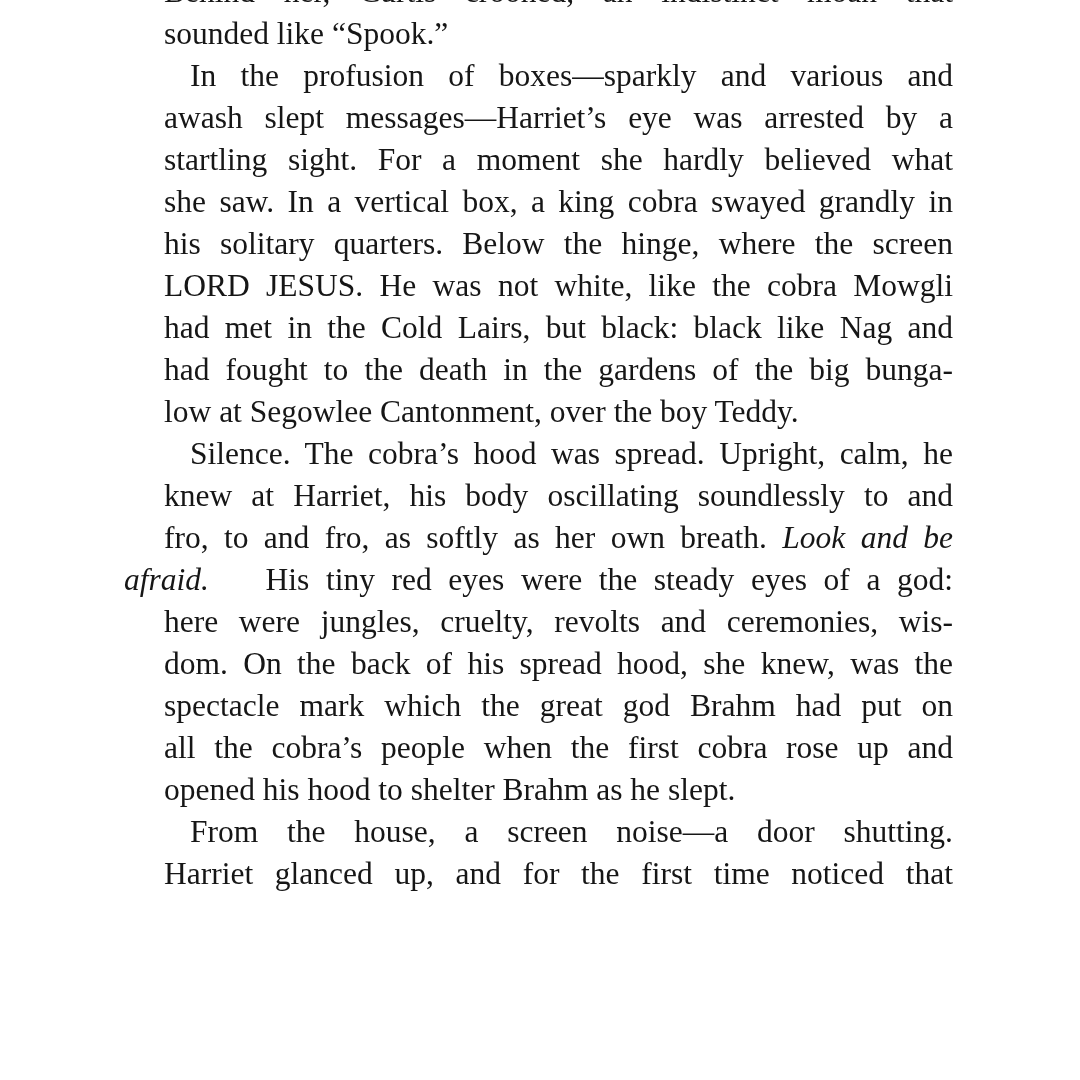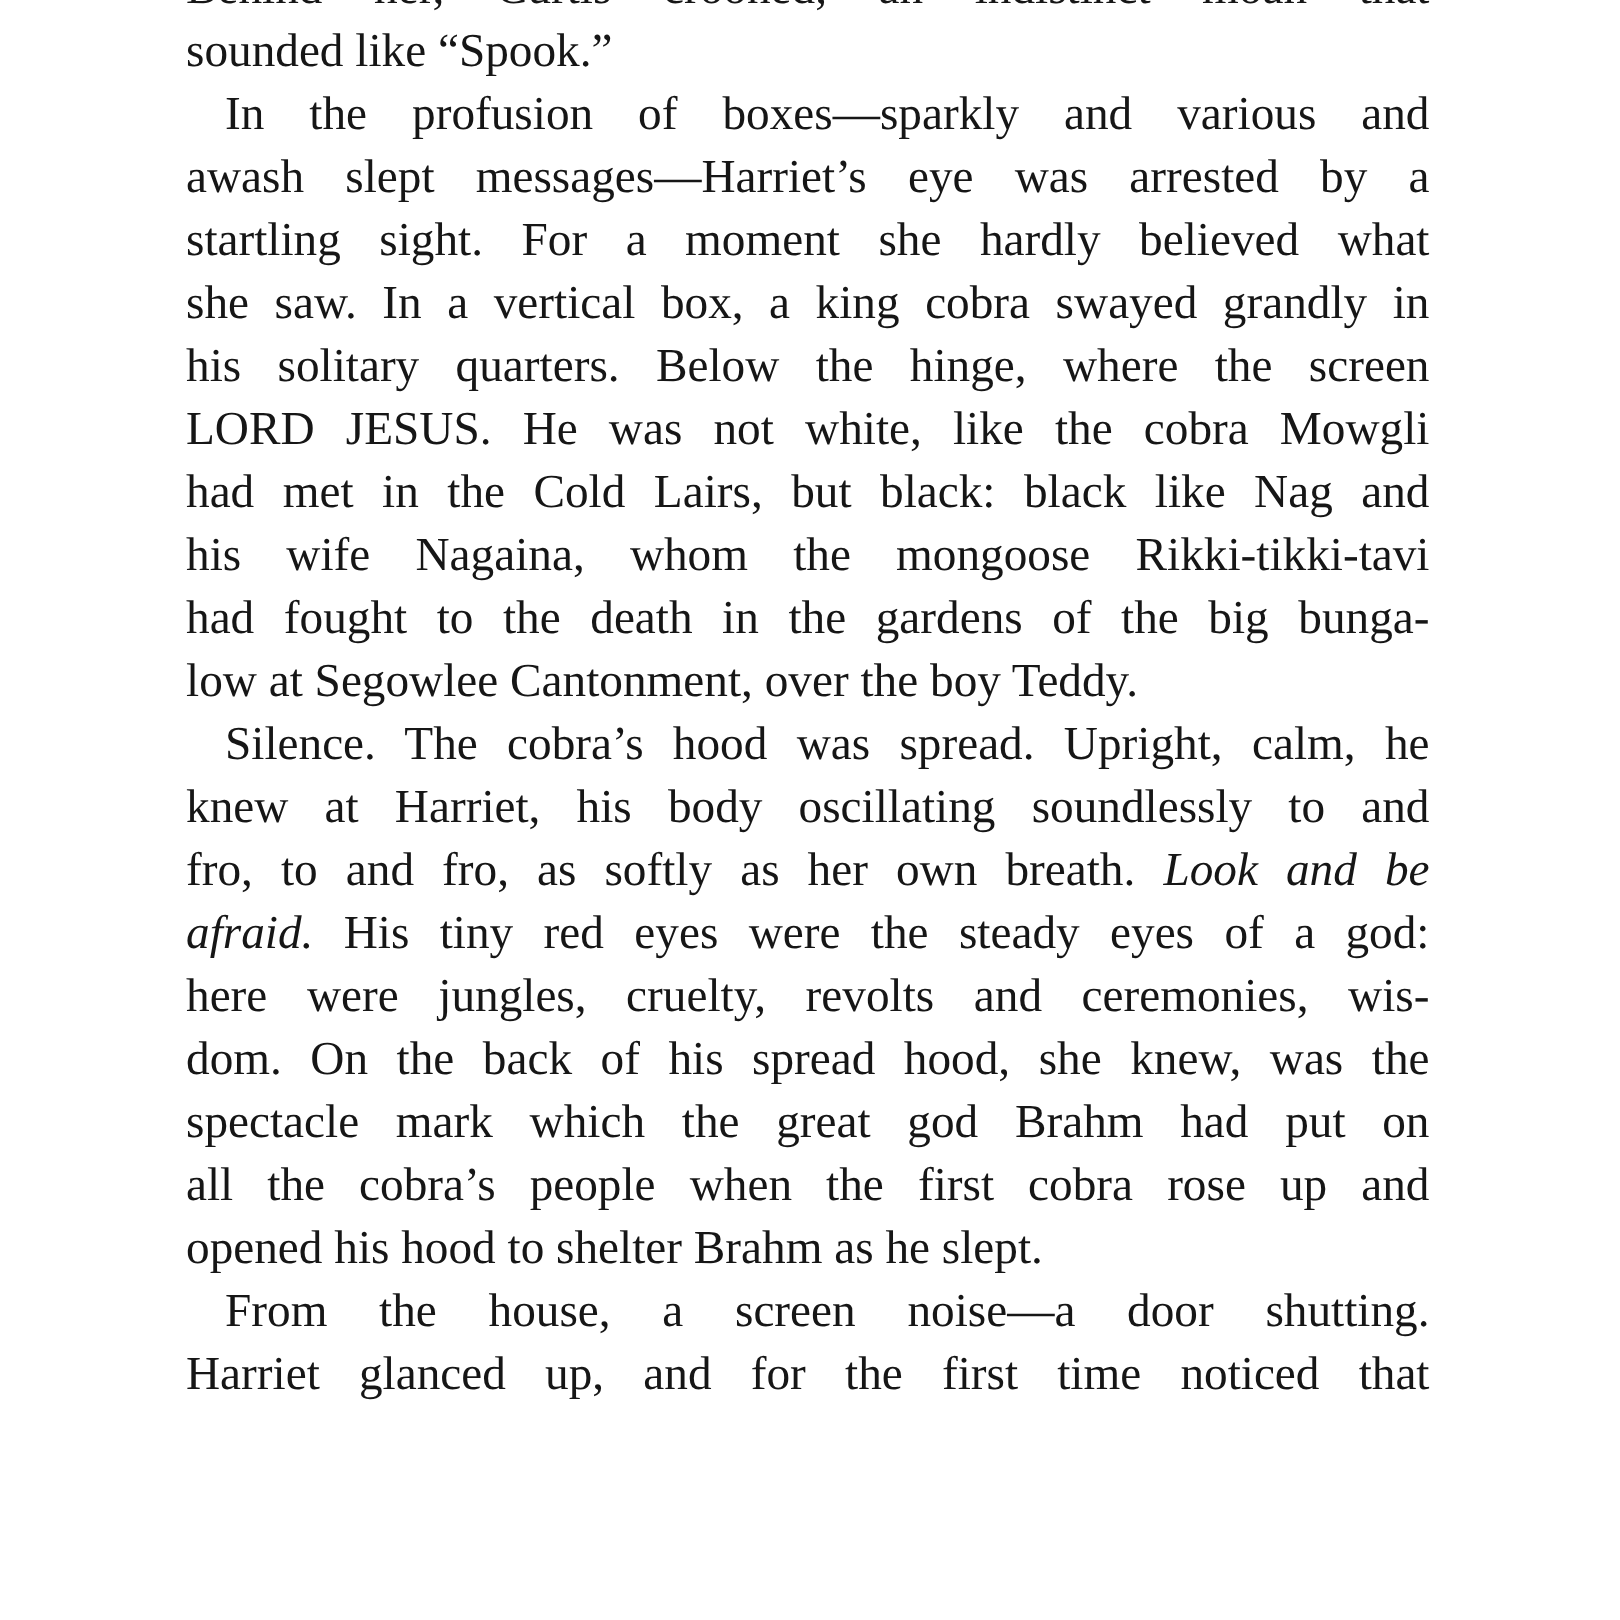--- a/index.html
+++ b/index.html
@@ -36,41 +36,40 @@
     text-align: left;
   }
   .line.just {
     text-align: justify;
     text-align-last: justify;
     font-family: Liberation Serif, serif;
   }
   .line.indent {
     text-indent: 26px;
   }
-  .seg-roman { font-style: normal; }
+  .seg-roman { font-style: normal; margin-left: 40px; }
   .seg-italic { font-style: italic; }
 </style>
 </head>
 <body>
 
 <div class="reader-page">
   <div class="text-column">
       <div class="paragraph">
         <div class="line just"><span class="seg-roman">Behind her, Curtis crooned, an indistinct moan that</span></div>
         <div class="line"><span class="seg-roman">sounded like “Spook.”</span></div>
       </div>
       <div class="paragraph">
         <div class="line just indent"><span class="seg-roman">In the profusion of boxes—sparkly and various and</span></div>
         <div class="line just"><span class="seg-roman">awash slept messages—Harriet’s eye was arrested by a</span></div>
         <div class="line just"><span class="seg-roman">startling sight. For a moment she hardly believed what</span></div>
         <div class="line just"><span class="seg-roman">she saw. In a vertical box, a king cobra swayed grandly in</span></div>
         <div class="line just"><span class="seg-roman">his solitary quarters. Below the hinge, where the screen</span></div>
         <div class="line just"><span class="seg-roman">LORD JESUS. He was not white, like the cobra Mowgli</span></div>
         <div class="line just"><span class="seg-roman">had met in the Cold Lairs, but black: black like Nag and</span></div>
-        <div class="line just"><span class="seg-roman">his wife Nagaina, whom the mongoose Rikki-tikki-tavi</span></div>
         <div class="line just"><span class="seg-roman">had fought to the death in the gardens of the big bunga-</span></div>
         <div class="line"><span class="seg-roman">low at Segowlee Cantonment, over the boy Teddy.</span></div>
       </div>
       <div class="paragraph">
         <div class="line just indent"><span class="seg-roman">Silence. The cobra’s hood was spread. Upright, calm, he</span></div>
         <div class="line just"><span class="seg-roman">knew at Harriet, his body oscillating soundlessly to and</span></div>
         <div class="line just"><span class="seg-roman">fro, to and fro, as softly as her own breath. </span><span class="seg-italic">Look and be</span></div>
         <div class="line just"><span class="seg-italic">afraid.</span><span class="seg-roman"> His tiny red eyes were the steady eyes of a god:</span></div>
         <div class="line just"><span class="seg-roman">here were jungles, cruelty, revolts and ceremonies, wis-</span></div>
         <div class="line just"><span class="seg-roman">dom. On the back of his spread hood, she knew, was the</span></div>

